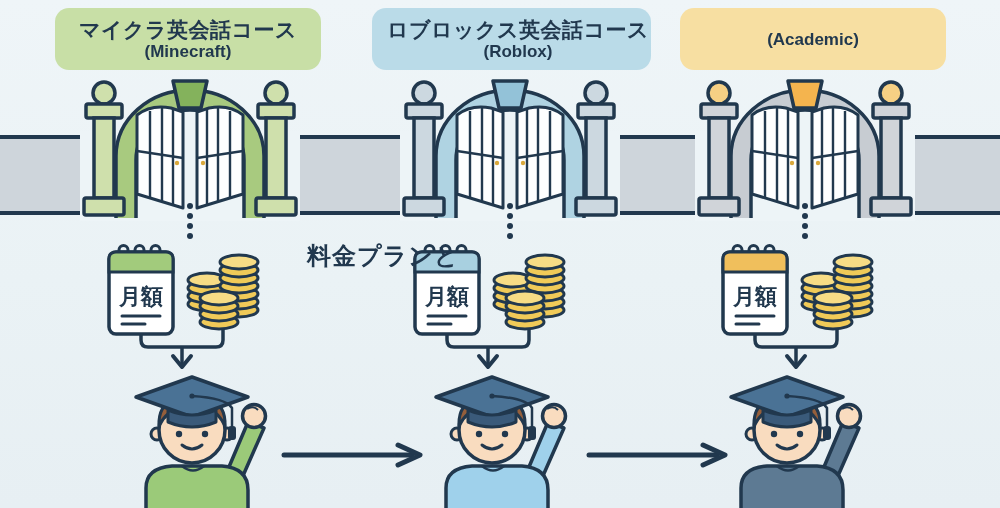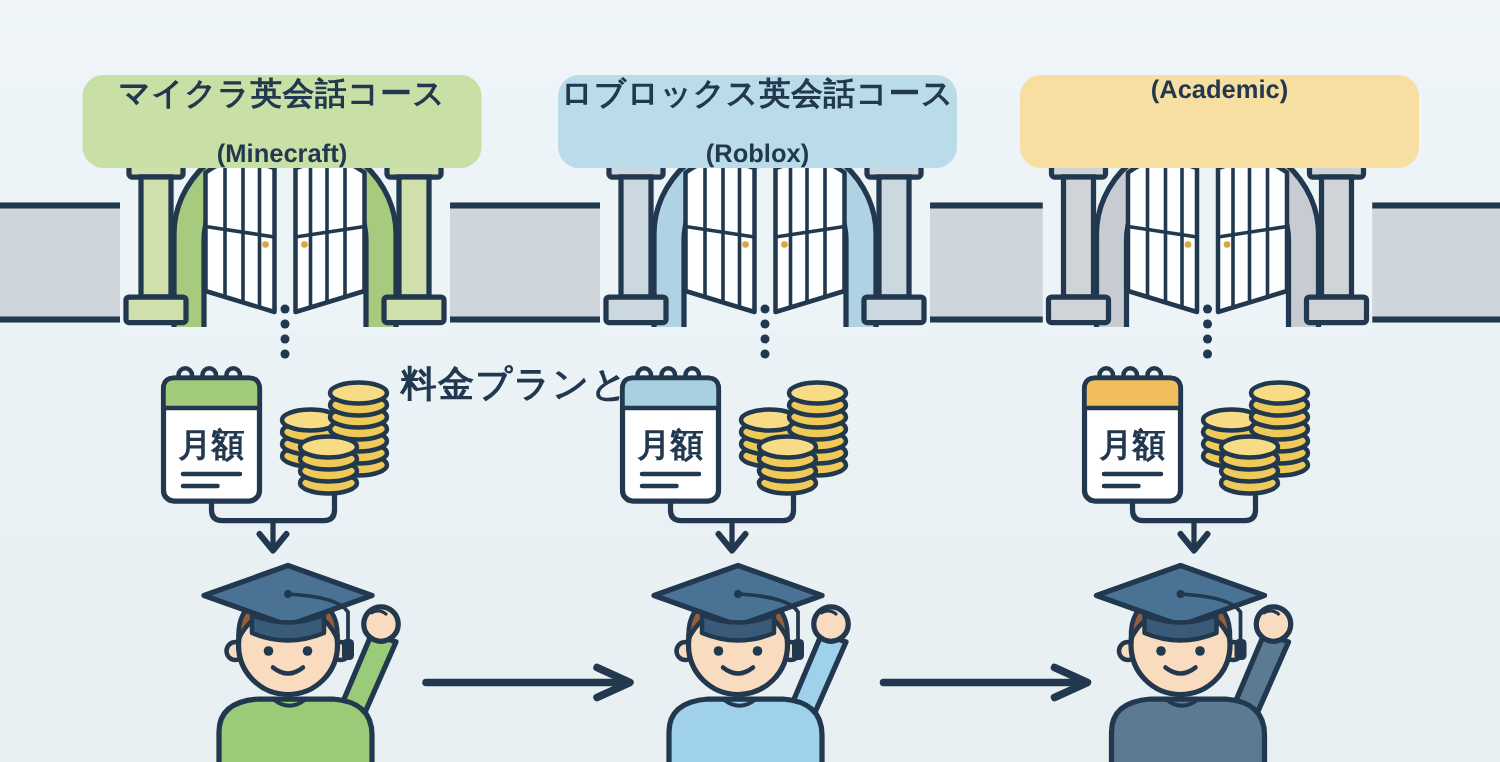--- a/index.html
+++ b/index.html
@@ -18,30 +18,30 @@
     z-index:1;
   }
   .gate{z-index:2;top:78px;width:220px;height:162px;}
   .gate-0{left:80px;}  .gate-1{left:400px;}  .gate-2{left:695px;}
   .gate-0 use{--arch:var(--c0_arch);--keystone:var(--c0_keystone);--pillar:var(--c0_pillar);--ball:var(--c0_ball);}
   .gate-1 use{--arch:var(--c1_arch);--keystone:var(--c1_keystone);--pillar:var(--c1_pillar);--ball:var(--c1_ball);}
   .gate-2 use{--arch:var(--c2_arch);--keystone:var(--c2_keystone);--pillar:var(--c2_pillar);--ball:var(--c2_ball);}
   
   .label-box{
     top:8px;width:266px;height:62px;border-radius:14px;z-index:3;
-    display:flex;flex-direction:column;align-items:center;justify-content:space-between;
-    color:var(--navy,#21384e);text-align:center;margin-top:42px;
+    display:flex;flex-direction:column;align-items:center;justify-content:center;
+    color:var(--navy,#21384e);text-align:center;
   }
   .label-0{left:55px;background:var(--c0_label);}
-  .label-1{left:372px;background:var(--c1_label);}
+  .label-1{left:372px;background:var(--c1_label);padding-left:13px;}
   .label-2{left:680px;background:var(--c2_label);}
   .label-title{font-size:21px;font-weight:bold;line-height:25px;letter-spacing:.5px;}
   .label-sub{font-size:17px;font-weight:bold;line-height:19px;}
   
-  .mid-text{top:240px;z-index:3;font-size:24px;font-weight:bold;color:var(--navy,#21384e);letter-spacing:1px;}
+  .mid-text{top:240px;z-index:3;font-size:24px;font-weight:bold;color:var(--navy,#21384e);letter-spacing:1px;margin-left:40px;}
   .mid-left{left:267px;}
   .mid-right{left:589px;}
   
   .money{top:240px;width:160px;height:132px;z-index:2;}
   .money-0{left:107px;} .money-1{left:413px;} .money-2{left:721px;}
   .money-0 use{--header:var(--c0_header);}
   .money-1 use{--header:var(--c1_header);}
   .money-2 use{--header:var(--c2_header);}
   
   .grad{top:374px;width:150px;height:136px;z-index:2;}

